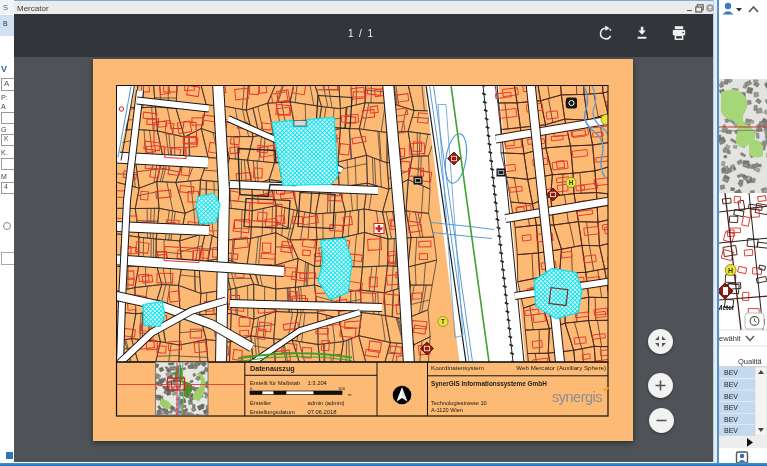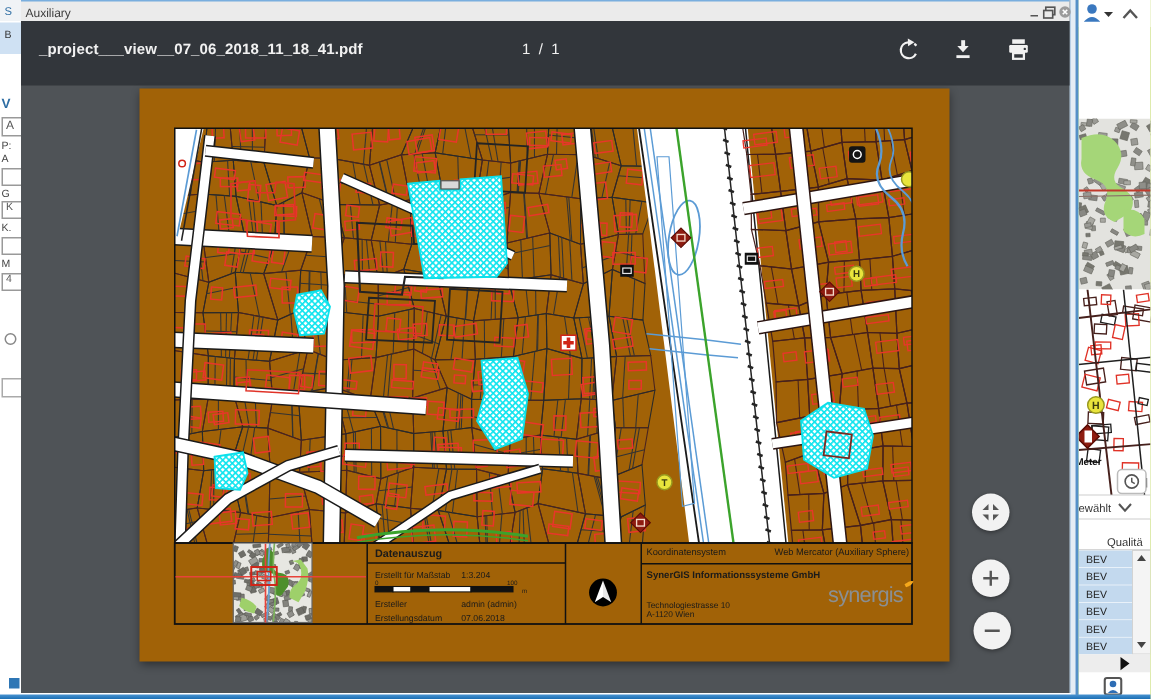--- a/index.html
+++ b/index.html
@@ -236,54 +236,53 @@
     <path d="M1.5,13.5 q5.5,-6.5 11,0 z" fill="#3a78bf"></path>
  <path d="M15,7 l3,3.4 3,-3.4 z" fill="#333"></path>
  <path d="M28,11 l4.5,-5 4.5,5" stroke="#555" stroke-width="1.6" fill="none"></path>
 </svg>
 <div class="abs" style="left:714px;top:0;width:3px;height:466px;background:#e4edf5"></div>
 <div class="abs" style="left:717px;top:0;width:2px;height:466px;background:#5590c8"></div>
 
 <div class="abs" style="left:14px;top:0;width:700px;height:462px;background:#4f5357;border-right:1px solid #b8cfe4">
 
   <div class="abs" style="left:0;top:0;width:699px;height:14px;background:#ebebeb;border-top:1px solid #79aede">
-    <div class="abs" style="left:3px;top:2.5px;font-size:8px;color:#3c3c3c">Auxiliary</div>
+    <div class="abs" style="left:3px;top:2.5px;font-size:8px;color:#3c3c3c">Mercator</div>
     <div class="abs" style="left:672.5px;top:8.5px;width:5px;height:1.6px;background:#555"></div>
     <svg class="abs" style="left:680.5px;top:3px" width="9" height="9" viewBox="0 0 9 9">
         <rect x="2.2" y="0.8" width="6" height="5" fill="none" stroke="#555" stroke-width="1.1"></rect>
         <rect x="0.8" y="3" width="6" height="5" fill="#ebebeb" stroke="#555" stroke-width="1.1"></rect>
       </svg>
     <svg class="abs" style="left:692px;top:3px" width="8" height="8" viewBox="0 0 8 8">
         <circle cx="4" cy="4" r="3.8" fill="#9b9b9b"></circle>
         <path d="M2.5,2.5 L5.5,5.5 M5.5,2.5 L2.5,5.5" stroke="#fff" stroke-width="1.1"></path>
       </svg>
   </div>
 
   <div class="abs" style="left:0;top:14px;width:699px;height:42.5px;background:#32363b">
-    <div class="abs" style="left:12px;top:14px;font-size:10px;font-weight:bold;color:#f1f1f1;letter-spacing:0.1px">_project___view__07_06_2018_11_18_41.pdf</div>
     <div class="abs" style="left:334px;top:14px;font-size:10px;color:#f1f1f1">1&nbsp;&nbsp;/&nbsp;&nbsp;1</div>
     <svg class="abs" style="left:584px;top:11px" width="16" height="16" viewBox="0 0 16 16">
         <path d="M7.5,3.2 A5.3,5.3 0 1 0 12.6,10.8" stroke="#f1f1f1" stroke-width="1.5" fill="none"></path>
         <path d="M12.9,5.5 A5.3,5.3 0 0 0 11.5,4.2" stroke="#f1f1f1" stroke-width="1.5" fill="none" stroke-dasharray="2,1.6"></path>
         <path d="M7.2,0.6 L11.6,3.2 L7.4,5.8 Z" fill="#f1f1f1"></path>
       </svg>
     <svg class="abs" style="left:620px;top:11px" width="16" height="16" viewBox="0 0 16 16">
         <rect x="6.8" y="1.8" width="2.6" height="4.2" fill="#f1f1f1"></rect>
         <path d="M4.2,5.6 L11.8,5.6 L8,9.8 Z" fill="#f1f1f1"></path>
         <rect x="3.6" y="11.8" width="8.8" height="1.9" fill="#f1f1f1"></rect>
       </svg>
     <svg class="abs" style="left:657px;top:11px" width="16" height="16" viewBox="0 0 16 16">
         <rect x="3.8" y="1.2" width="8.4" height="3" fill="#f1f1f1"></rect>
         <rect x="1.8" y="5" width="12.4" height="5.2" rx="0.8" fill="#f1f1f1"></rect>
         <circle cx="12.2" cy="7.6" r="0.8" fill="#32363b"></circle>
         <rect x="4.4" y="10.4" width="7.2" height="3.8" fill="#32363b" stroke="#f1f1f1" stroke-width="1.5"></rect>
       </svg>
   </div>
 
-  <div class="abs" style="left:79px;top:58.5px;width:539.5px;height:382.5px;background:#a16207;box-shadow:0 2px 6px rgba(0,0,0,0.45)">
+  <div class="abs" style="left:79px;top:58.5px;width:539.5px;height:382.5px;background:#fdba74;box-shadow:0 2px 6px rgba(0,0,0,0.45)">
     <svg width="539.5" height="382.5" viewBox="93 58.5 539.5 382.5">
 <defs>
 <pattern id="hatch" width="3" height="3" patternUnits="userSpaceOnUse" patternTransform="rotate(45)">
             <rect width="3" height="3" fill="#ffffff"></rect>
             <line x1="0.5" y1="0" x2="0.5" y2="3" stroke="#0de4ee" stroke-width="1.15"></line>
             <line x1="0" y1="0.5" x2="3" y2="0.5" stroke="#0de4ee" stroke-width="1.15"></line>
           </pattern>
 <clipPath id="mapclip">
             <rect x="116.5" y="85" width="491.5" height="276.5"></rect>
           </clipPath>

